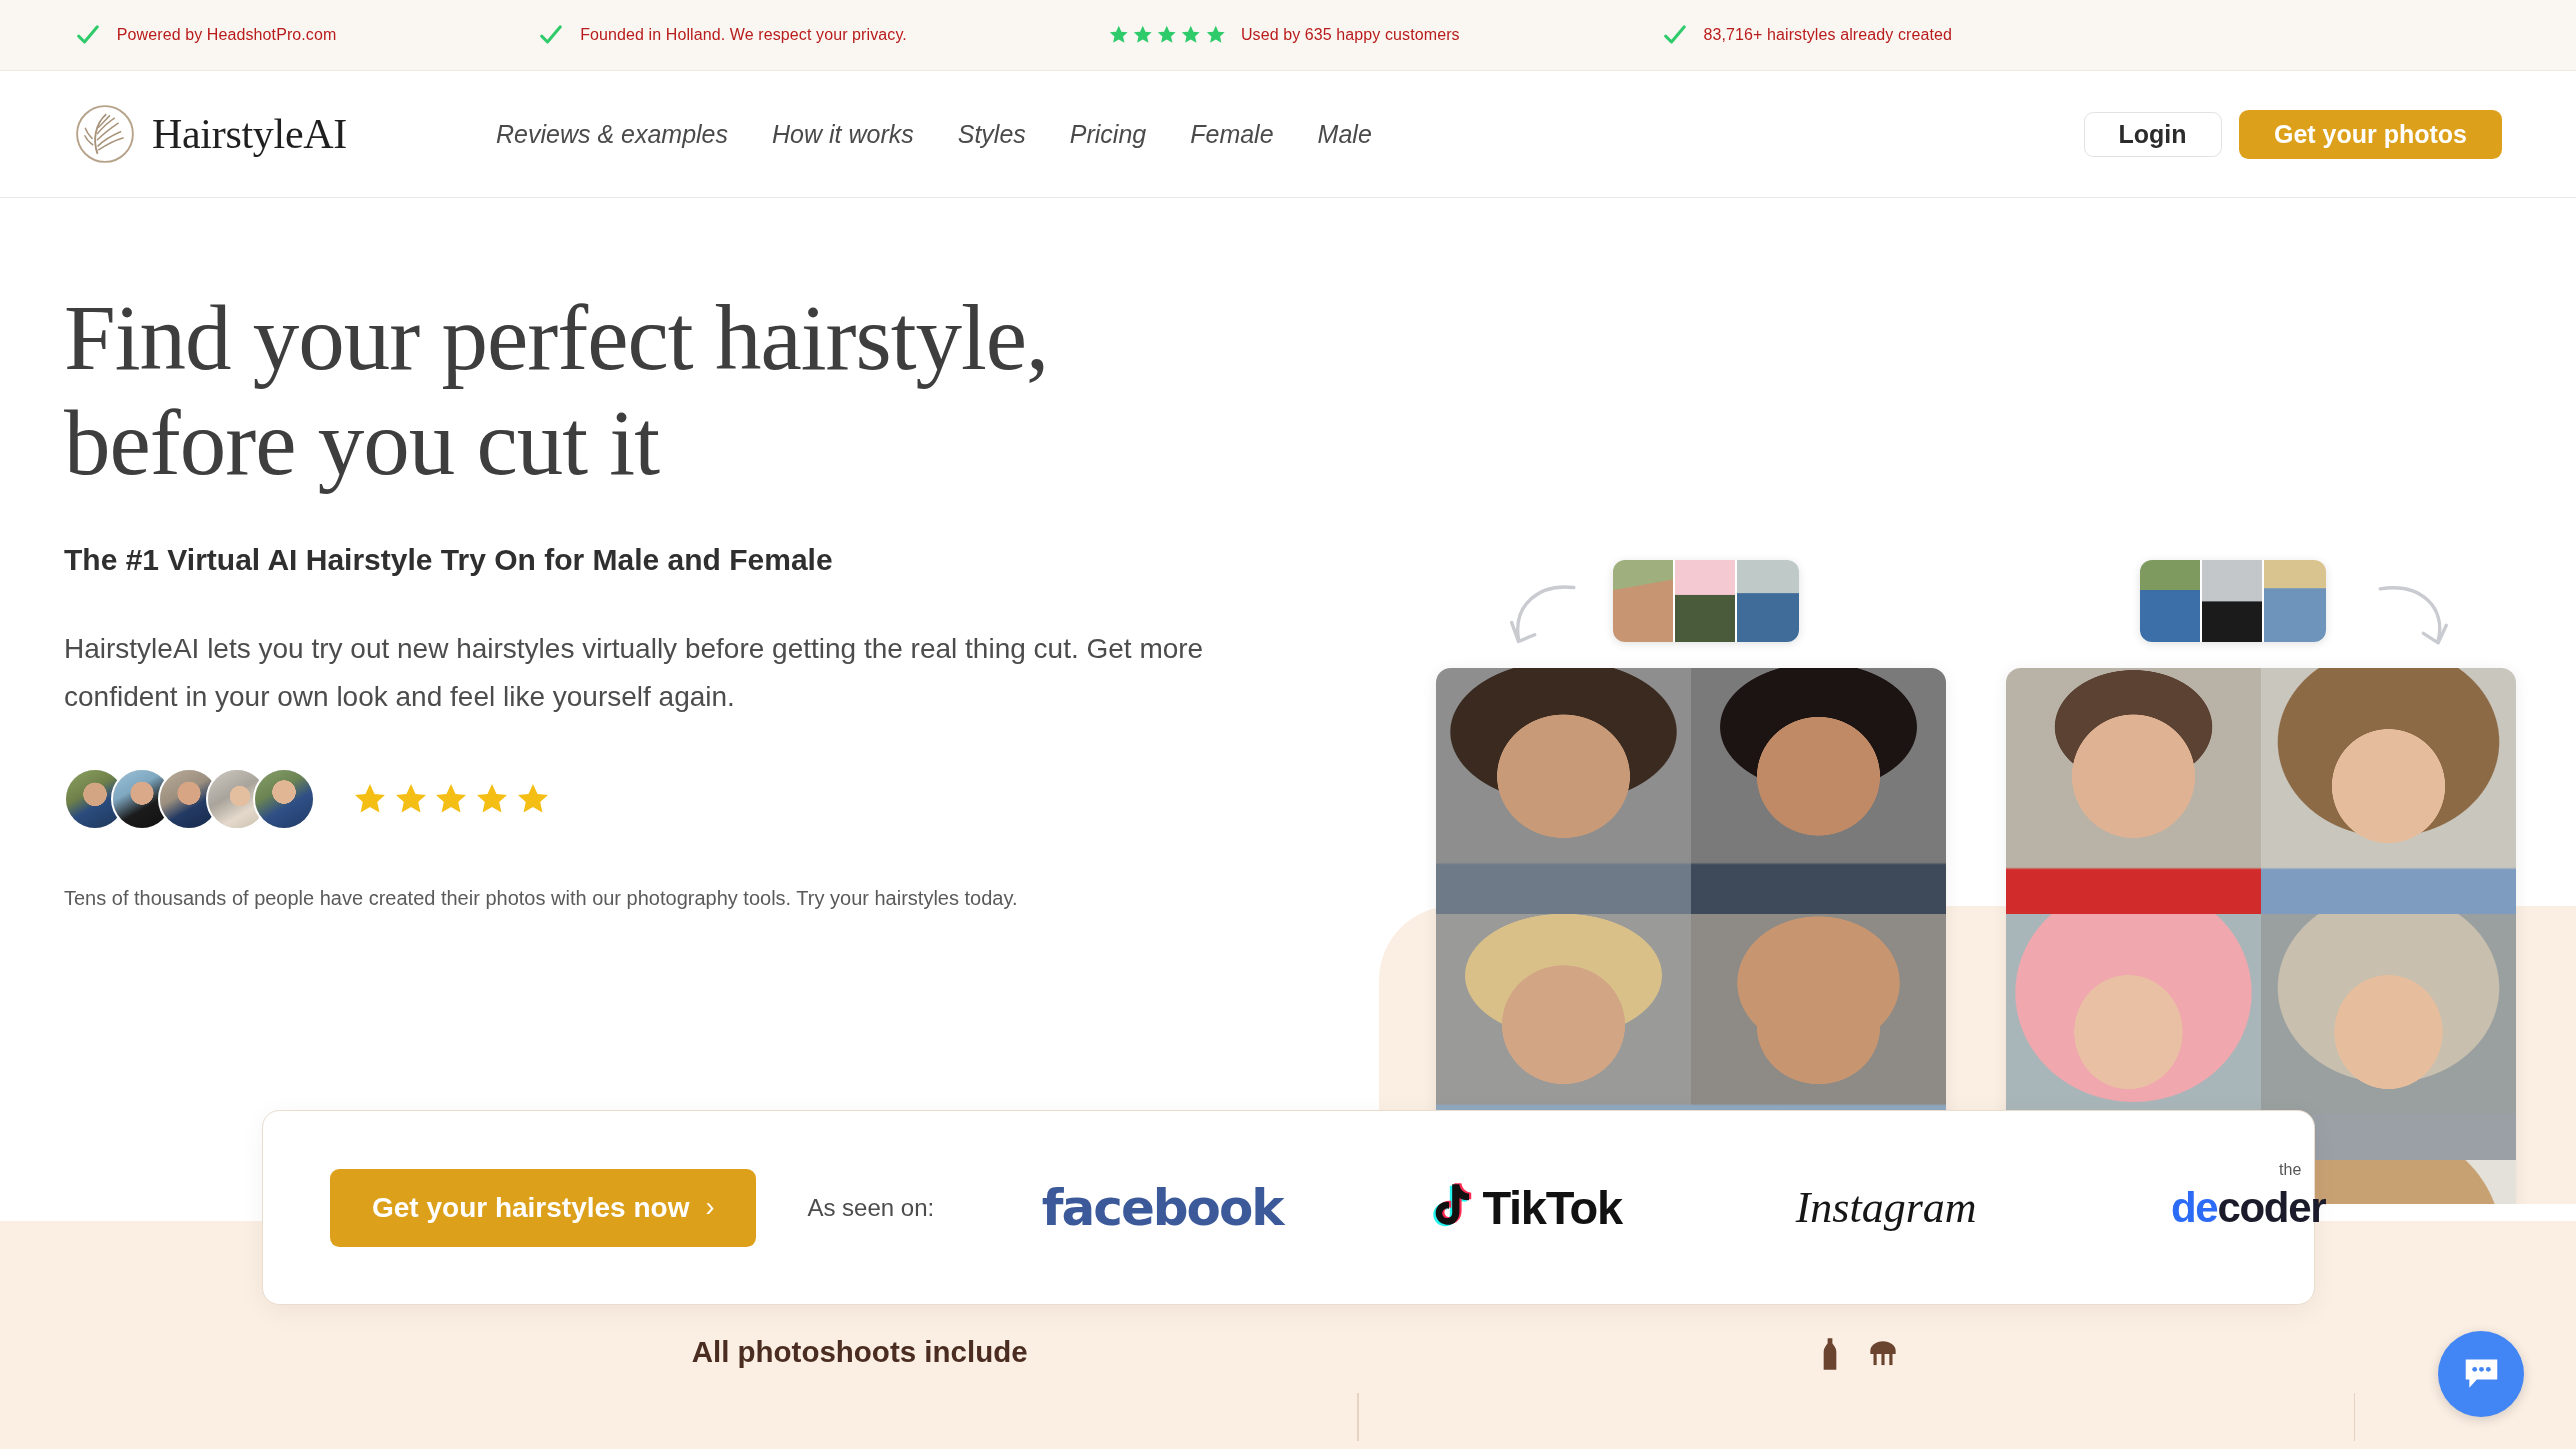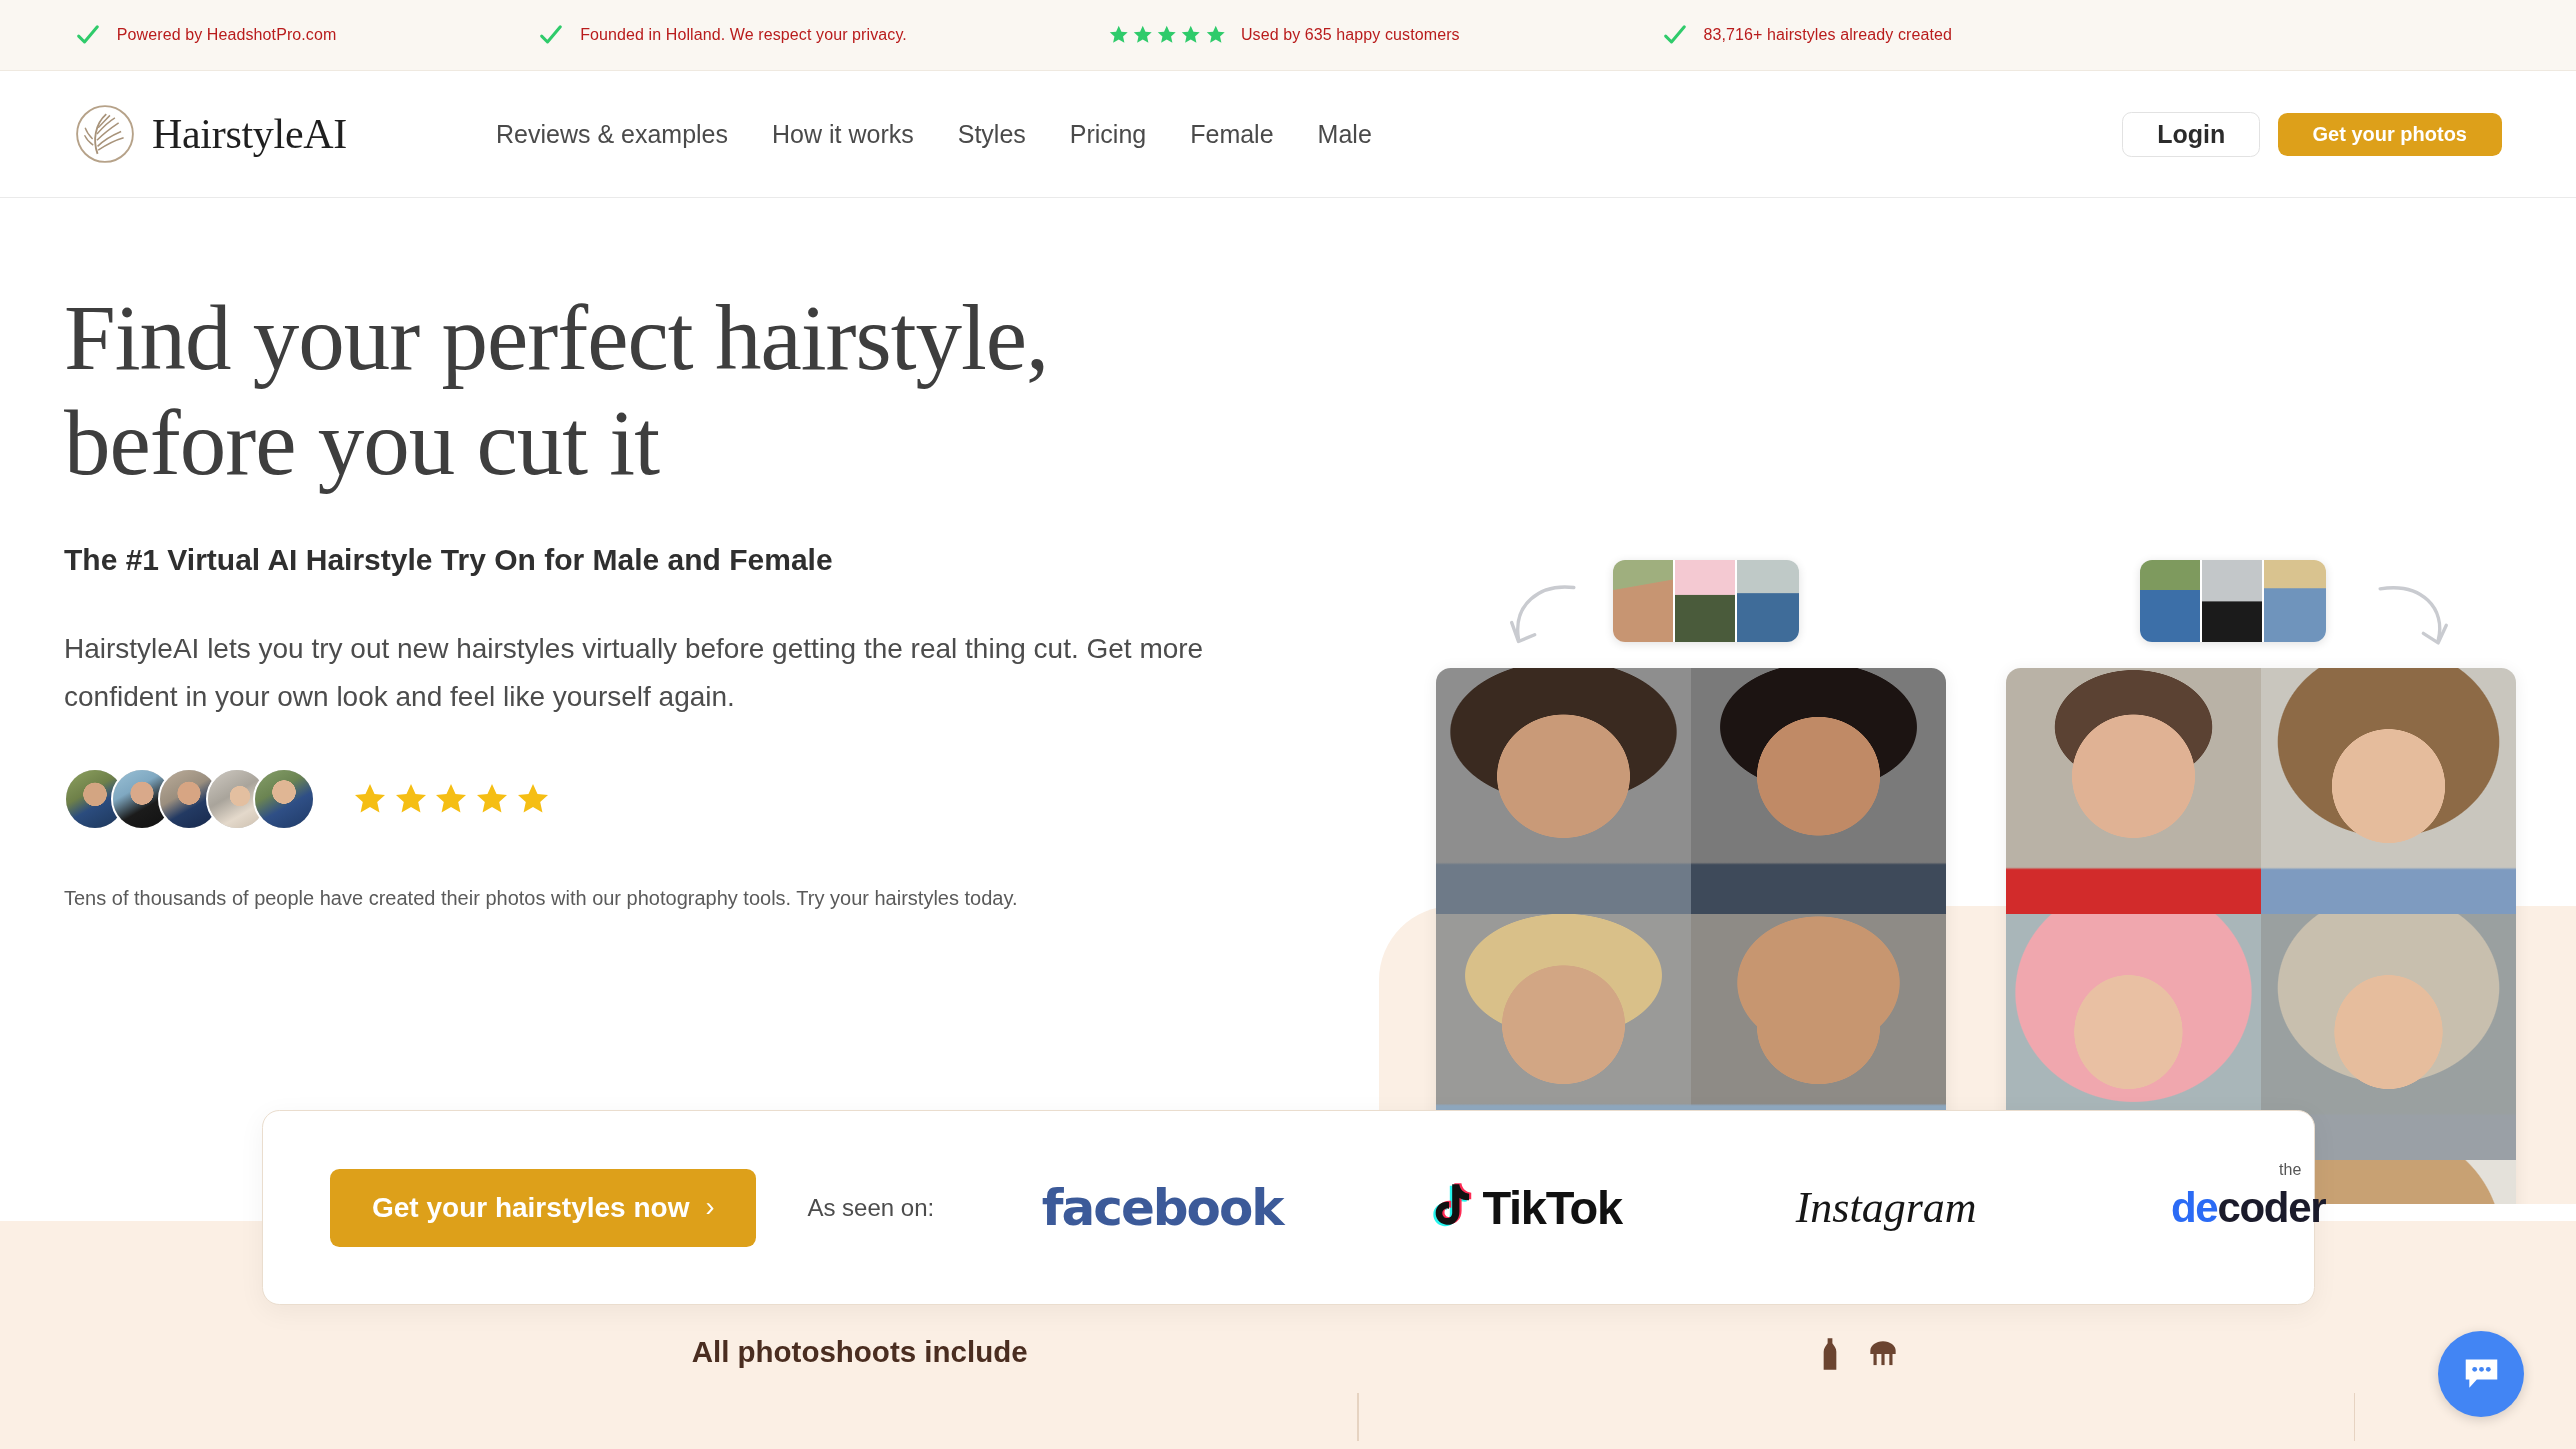--- a/index.html
+++ b/index.html
@@ -46,35 +46,35 @@
   }
   .brand { display:flex; align-items:center; gap:16px; }
   .brand-mark { width:62px; height:62px; flex:0 0 62px; }
   .brand-name {
     font-family:"Liberation Serif", serif;
     font-size:42px;
     color:#1F1F1F;
     letter-spacing:-0.3px;
   }
   .navlinks {
-    display:flex; align-items:center; gap:0; margin-left:127px;
+    display:flex; align-items:center; gap:0; margin-left:127px;font-style:italic;
   }
   .navlink {
     font-size:25px; color:#4A4A4A; white-space:nowrap;
     padding:0 22px; cursor:pointer;
   }
   .navactions { margin-left:auto; display:flex; align-items:center; gap:17.4px; }
   .btn-login {
     border:1.3px solid #E2E2E2; border-radius:9.4px; background:#fff;
     padding:7px 34px; font-size:25px; font-weight:bold; color:#2B2B2B;
     cursor:pointer;
   }
   .btn-primary {
     background:#DDA01A; border:none; border-radius:9.4px;
-    padding:10px 35px; font-size:20px; font-weight:bold; color:#fff;
+    padding:10px 35px; font-size:25px; font-weight:bold; color:#fff;
     cursor:pointer; white-space:nowrap;
   }
 
   
   .hero { position:relative; height:1006px; background:#fff; overflow:hidden; }
   .hero-left { position:absolute; left:64px; top:87px; width:1308px; }
   h1.headline {
     font-family:"Liberation Serif", serif;
     font-size:93px;
     line-height:1.13;

